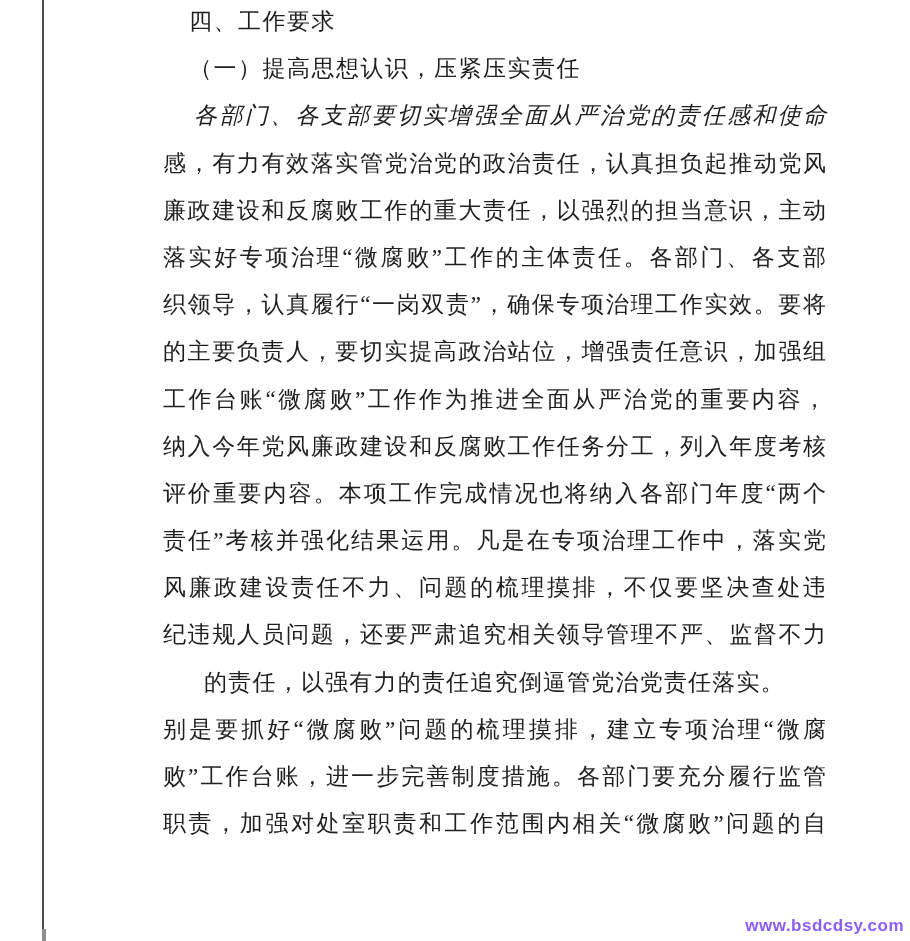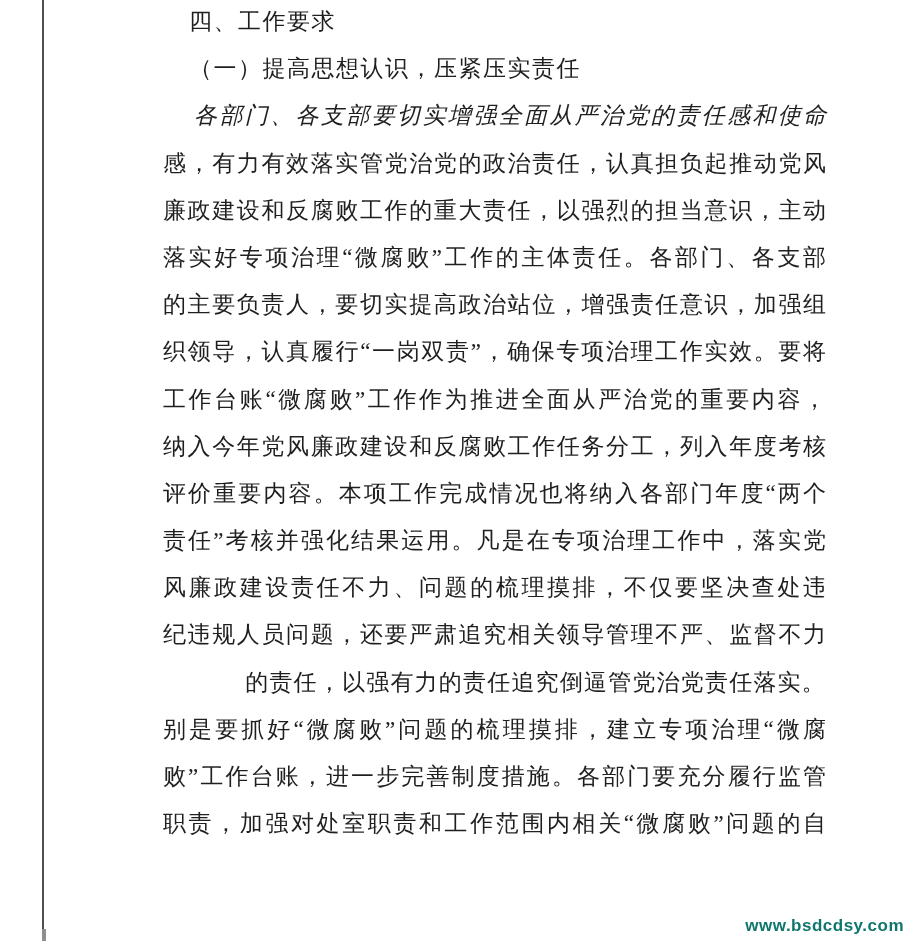--- a/index.html
+++ b/index.html
@@ -46,49 +46,49 @@
   .ind { text-indent: 31px; font-style: italic; }
   
   .head {
     text-indent: 26px;
     letter-spacing: 1.5px;
     text-align: left;
   }
   
   .l {
     letter-spacing: 1.2px;
-    text-align: right;
+    text-align: center;
   }
   .watermark {
     position: absolute;
     right: 6px; bottom: 5px;
     font-family: "Liberation Sans", "DejaVu Sans", sans-serif;
     font-size: 17px;
     font-weight: 600;
     letter-spacing: 0.5px;
-    color: #0f766e;
+    color: #8b5cf6;
   }
 </style>
 </head>
 <body>
 
 <div class="page">
 
   <div class="edge-bar"></div>
   <div class="edge-corner"></div>
 
   <div class="content">
     <div class="line head">四、工作要求</div>
     <div class="line head">（一）提高思想认识，压紧压实责任</div>
     <div class="line j ind">各部门、各支部要切实增强全面从严治党的责任感和使命</div>
     <div class="line j">感，有力有效落实管党治党的政治责任，认真担负起推动党风</div>
     <div class="line j">廉政建设和反腐败工作的重大责任，以强烈的担当意识，主动</div>
     <div class="line j">落实好专项治理“微腐败”工作的主体责任。各部门、各支部</div>
+    <div class="line j">织领导，认真履行“一岗双责”，确保专项治理工作实效。要将</div>
     <div class="line j">的主要负责人，要切实提高政治站位，增强责任意识，加强组</div>
-    <div class="line j">织领导，认真履行“一岗双责”，确保专项治理工作实效。要将</div>
     <div class="line j">工作台账“微腐败”工作作为推进全面从严治党的重要内容，</div>
     <div class="line j">纳入今年党风廉政建设和反腐败工作任务分工，列入年度考核</div>
     <div class="line j">评价重要内容。本项工作完成情况也将纳入各部门年度“两个</div>
     <div class="line j">责任”考核并强化结果运用。凡是在专项治理工作中，落实党</div>
     <div class="line j">风廉政建设责任不力、问题的梳理摸排，不仅要坚决查处违</div>
     <div class="line j">纪违规人员问题，还要严肃追究相关领导管理不严、监督不力</div>
     <div class="line l">的责任，以强有力的责任追究倒逼管党治党责任落实。</div>
     <div class="line j">别是要抓好“微腐败”问题的梳理摸排，建立专项治理“微腐</div>
     <div class="line j">败”工作台账，进一步完善制度措施。各部门要充分履行监管</div>
     <div class="line j">职责，加强对处室职责和工作范围内相关“微腐败”问题的自</div>

